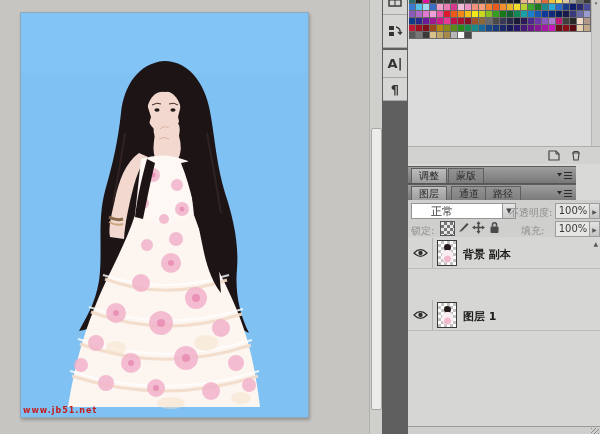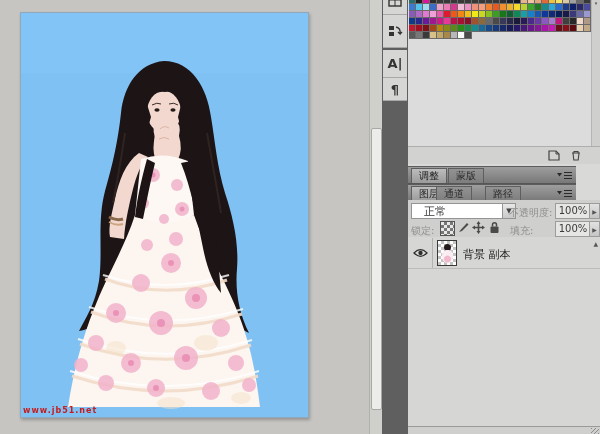--- a/index.html
+++ b/index.html
@@ -42,21 +42,21 @@
           background:linear-gradient(#9e9e9e,#787878);border-top:1px solid #5c5c5c;border-bottom:1px solid #565656;}
   .tab{position:absolute;top:1px;height:14px;padding:0 7px;font-size:10px;line-height:14px;color:#1e1e1e;
        border:1px solid #5e5e5e;border-bottom:none;}
   .tab.active{background:linear-gradient(#bdbdbd,#9b9b9b);}
   .tab.inactive{background:linear-gradient(#939393,#7e7e7e);color:#2a2a2a;}
   .panel-menu{position:absolute;right:3px;top:4px;width:16px;height:9px;}
 
   
   #layer-controls{position:absolute;left:0;top:200px;width:192px;height:37px;background:#cfcfcd;}
   #blend-select{position:absolute;left:3px;top:3px;width:92px;height:16px;background:#fff;border:1px solid #949494;
-                font-size:11px;color:#333;line-height:16px;padding-left:12px;box-sizing:border-box;}
+                font-size:11px;color:#333;line-height:16px;padding-left:19px;box-sizing:border-box;}
   #blend-arrow{position:absolute;left:95px;top:3px;width:13px;height:16px;background:linear-gradient(#e8e8e8,#c9c9c9);
                border:1px solid #949494;border-left:none;box-sizing:border-box;font-size:7px;color:#444;text-align:center;line-height:15px;}
   .dim-label{position:absolute;font-size:10px;color:#8f8f8f;}
   .val-box{position:absolute;width:36px;height:16px;background:#e6e6e4;border:1px solid #9c9c9a;box-sizing:border-box;
            font-size:10px;color:#3a3a3a;line-height:14px;text-align:center;}
   .val-arrow{position:absolute;width:11px;height:16px;background:linear-gradient(#e2e2e2,#c5c5c5);border:1px solid #9c9c9a;
              box-sizing:border-box;font-size:6px;color:#555;text-align:center;line-height:15px;}
   .lock-ico{position:absolute;top:21px;width:13px;height:13px;color:#4a4a4a;}
   #lock-checker{background-image:linear-gradient(45deg,#777 25%,transparent 25%,transparent 75%,#777 75%),
                 linear-gradient(45deg,#777 25%,transparent 25%,transparent 75%,#777 75%);
@@ -74,21 +74,21 @@
       linear-gradient(45deg,#c3c3c3 25%,transparent 25%,transparent 75%,#c3c3c3 75%);
       background-size:6px 6px;background-position:0 0,3px 3px;background-color:#fff;}
   .thumb[data-thumb="blue"]{background:#a9d6f2;border-color:#8a8a8a;}
   .thumb[data-thumb="photo"]{background:#fdfbfa;}
   .thumb[data-thumb="checker"]::before,.thumb[data-thumb="photo"]::before{
       content:"";position:absolute;left:6px;top:3px;width:7px;height:7px;border-radius:50%;background:#241a1a;}
   .thumb[data-thumb="checker"]::after,.thumb[data-thumb="photo"]::after{
       content:"";position:absolute;left:4px;top:9px;width:11px;height:13px;border-radius:45% 45% 55% 55%;
       background:radial-gradient(circle at 50% 70%,#f2b9ce 0 3px,#fbeef3 4px);}
   .lrow.selected .thumb{border-color:#123a66;outline:1px solid #cfe6ff;}
-  .lname{position:absolute;left:55px;top:9px;font-size:11px;color:#1c1c1c;}
+  .lname{position:absolute;left:55px;top:9px;font-size:11px;color:#1c1c1c;font-weight:bold;}
   .lrow.selected .lname{color:#0a2a4e;font-style:italic;font-weight:bold;}
   .row-lock{position:absolute;right:12px;top:9px;width:11px;height:13px;}
   #layers-scroll-up{position:absolute;right:2px;top:3px;font-size:6px;color:#555;}
   #layers-bottom{position:absolute;left:0;top:426px;width:192px;height:8px;background:#cfcfcd;border-top:1px solid #9a9a98;}
   #grip{position:absolute;right:1px;top:1px;width:8px;height:6px;
         background:repeating-linear-gradient(135deg,#8a8a8a 0 1px,transparent 1px 3px);}
 </style>
 </head>
 <body>
 
@@ -391,21 +391,21 @@
       <div class="tab active" style="left:3px;">调整</div>
       <div class="tab inactive" style="left:40px;">蒙版</div>
       <svg class="panel-menu" viewBox="0 0 16 9">
         <path d="M0 2 l5 0 l-2.5 3.5 Z" fill="#2a2a2a"></path>
         <path d="M7 1.5 h8 M7 4.5 h8 M7 7.5 h8" stroke="#2a2a2a" stroke-width="1.2"></path>
       </svg>
     </div>
 
     <div class="tabbar" style="top:184px;">
       <div class="tab active" style="left:3px;">图层</div>
-      <div class="tab inactive" style="left:28px;">通道</div>
+      <div class="tab inactive" style="left:43px;">通道</div>
       <div class="tab inactive" style="left:77px;">路径</div>
       <svg class="panel-menu" viewBox="0 0 16 9">
         <path d="M0 2 l5 0 l-2.5 3.5 Z" fill="#2a2a2a"></path>
         <path d="M7 1.5 h8 M7 4.5 h8 M7 7.5 h8" stroke="#2a2a2a" stroke-width="1.2"></path>
       </svg>
     </div>
 
     <div id="layer-controls">
       <div id="blend-select">正常</div>
       <div id="blend-arrow">▼</div>
@@ -418,40 +418,50 @@
       <svg class="lock-ico" style="left:49px;" viewBox="0 0 13 13">
         <path d="M2 11 L4 8.5 L10 2 L11.5 3.5 L5 10 L2 11 Z" fill="#4a4a4a"></path>
       </svg>
       <svg class="lock-ico" style="left:64px;" viewBox="0 0 13 13">
         <path d="M6.5 0 L8.5 3 H7.3 V5.7 H10 V4.5 L13 6.5 L10 8.5 V7.3 H7.3 V10 H8.5 L6.5 13 L4.5 10 H5.7 V7.3 H3 V8.5 L0 6.5 L3 4.5 V5.7 H5.7 V3 H4.5 Z" fill="#4a4a4a"></path>
       </svg>
       <svg class="lock-ico" style="left:80px;" viewBox="0 0 10 13">
         <rect x="1" y="5.5" width="8" height="6.5" rx="1" fill="#4a4a4a"></rect>
         <path d="M3 5.5 V3.8 a2 2 0 0 1 4 0 V5.5" fill="none" stroke="#4a4a4a" stroke-width="1.5"></path>
       </svg>
-      <div class="dim-label" style="left:102px;top:24px;">填充:</div>
+      <div class="dim-label" style="left:113px;top:24px;">填充:</div>
       <div class="val-box" style="left:147px;top:21px;">100%</div>
       <div class="val-arrow" style="left:181px;top:21px;">▶</div>
     </div>
 
     <div id="layer-list">
       <div id="layers-scroll-up">▲</div>
 
       <div class="lrow" style="top:1px;">
         <div class="eye-cell">
           <svg width="15" height="10" viewBox="0 0 16 10">
             <path d="M1 5 Q8 -2 15 5 Q8 12 1 5 Z" fill="none" stroke="#2e2e2e" stroke-width="1.2"></path>
             <circle cx="8" cy="5" r="2.3" fill="#2e2e2e"></circle>
           </svg>
         </div>
         <div class="thumb" data-thumb="checker"></div>
         <div class="lname">背景 副本</div>
       </div>
 
 
+      <div class="lrow" style="top:63px;">
+        <div class="eye-cell">
+          <svg width="15" height="10" viewBox="0 0 16 10">
+            <path d="M1 5 Q8 -2 15 5 Q8 12 1 5 Z" fill="none" stroke="#2e2e2e" stroke-width="1.2"></path>
+            <circle cx="8" cy="5" r="2.3" fill="#2e2e2e"></circle>
+          </svg>
+        </div>
+        <div class="thumb" data-thumb="checker"></div>
+        <div class="lname">图层 1</div>
+      </div>
 
 
     </div>
 
     <div id="layers-bottom">
       <div id="grip"></div>
     </div>
   </div>
 
 </div>

